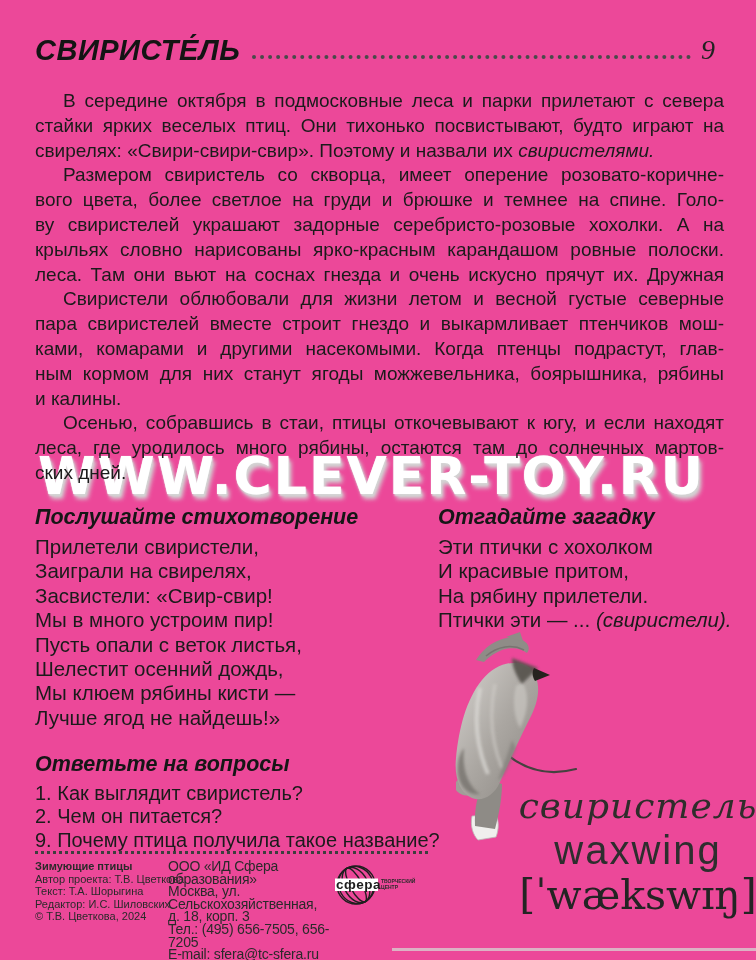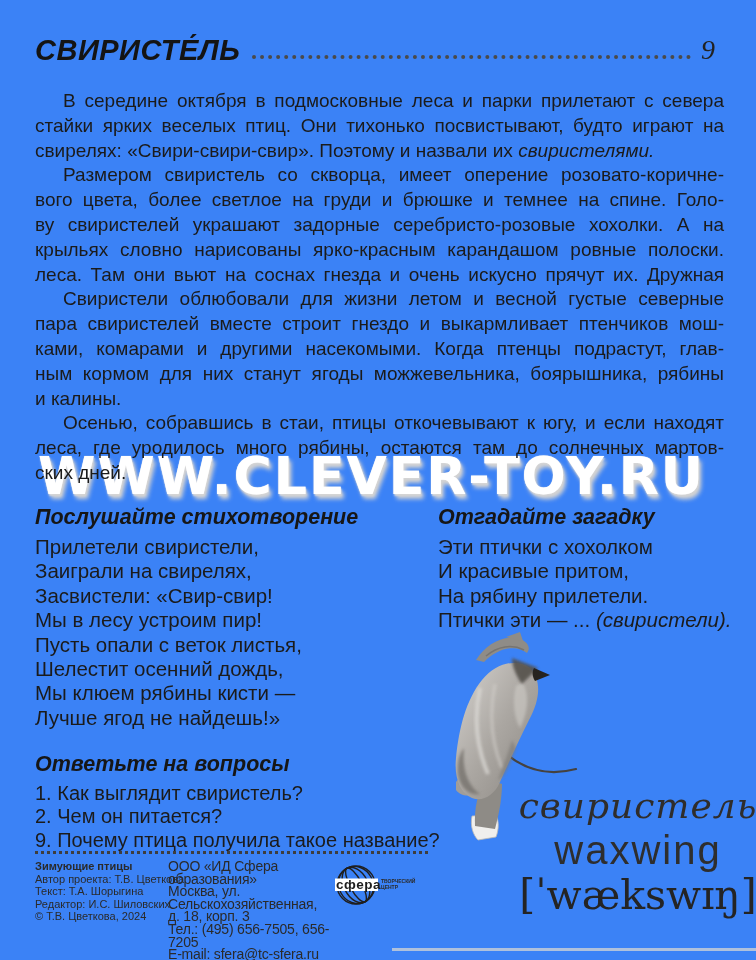--- a/index.html
+++ b/index.html
@@ -1,18 +1,18 @@
 <!DOCTYPE html>
 <html><head>
 <meta charset="utf-8">
 <style>
   html,body{margin:0;padding:0;background:#e9e9e9;}
   .page{
     position:relative; width:756px; height:960px; margin:0 auto;
-    background:#3b82f6; overflow:hidden;
+    background:#ec4899; overflow:hidden;
     font-family:"Liberation Sans", sans-serif; color:#1c1c1c;
   }
   .abs{position:absolute;}
 
   
   .title-row{left:35px; top:34px; width:680px; display:flex; align-items:flex-end; z-index:2;}
   .page-title{
     font-size:29px; font-weight:bold; font-style:italic; letter-spacing:.5px;
     color:#141414; white-space:nowrap;
   }
@@ -99,21 +99,21 @@
     <div class="ln j ind">Осенью, собравшись в стаи, птицы откочевывают к югу, и если находят</div>
     <div class="ln j">леса, где уродилось много рябины, остаются там до солнечных мартов-</div>
     <div class="ln">ских дней.</div>
   </div>
 
   <div class="abs poem">
     <div class="section-h">Послушайте стихотворение</div>
     <div class="vline">Прилетели свиристели,</div>
     <div class="vline">Заиграли на свирелях,</div>
     <div class="vline">Засвистели: «Свир-свир!</div>
-    <div class="vline">Мы в лесу устроим пир!</div>
+    <div class="vline">Мы в много устроим пир!</div>
     <div class="vline">Пусть опали с веток листья,</div>
     <div class="vline">Шелестит осенний дождь,</div>
     <div class="vline">Мы клюем рябины кисти —</div>
     <div class="vline">Лучше ягод не найдешь!»</div>
   </div>
 
   <div class="abs riddle">
     <div class="section-h">Отгадайте загадку</div>
     <div class="vline">Эти птички с хохолком</div>
     <div class="vline">И красивые притом,</div>

